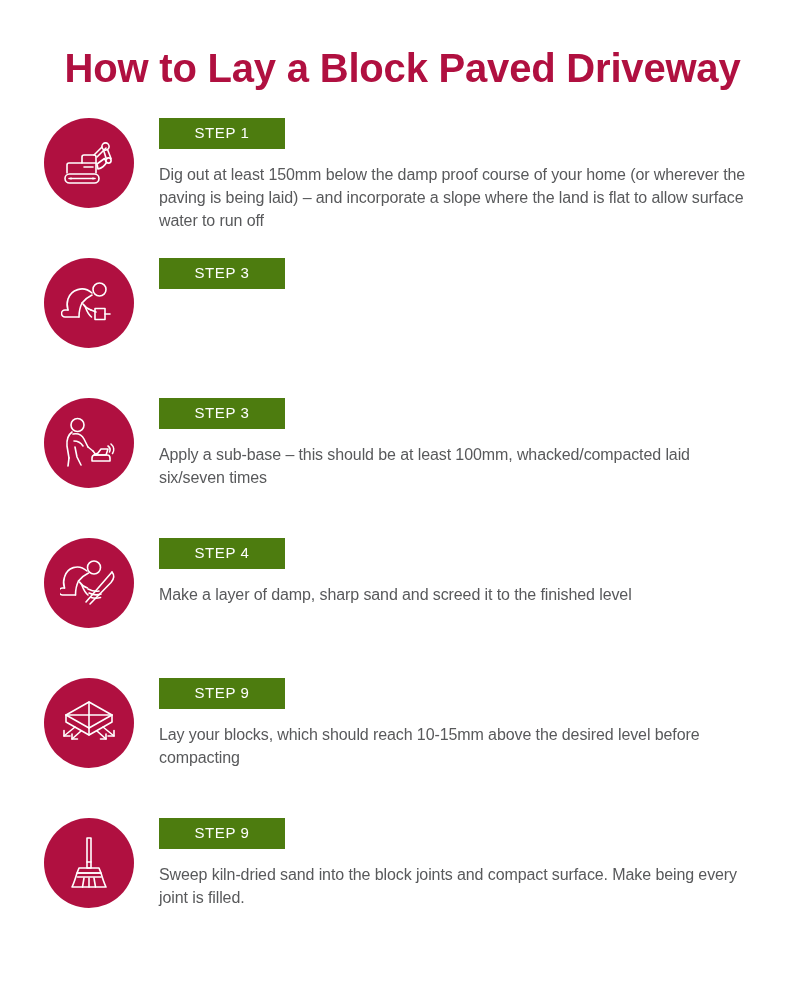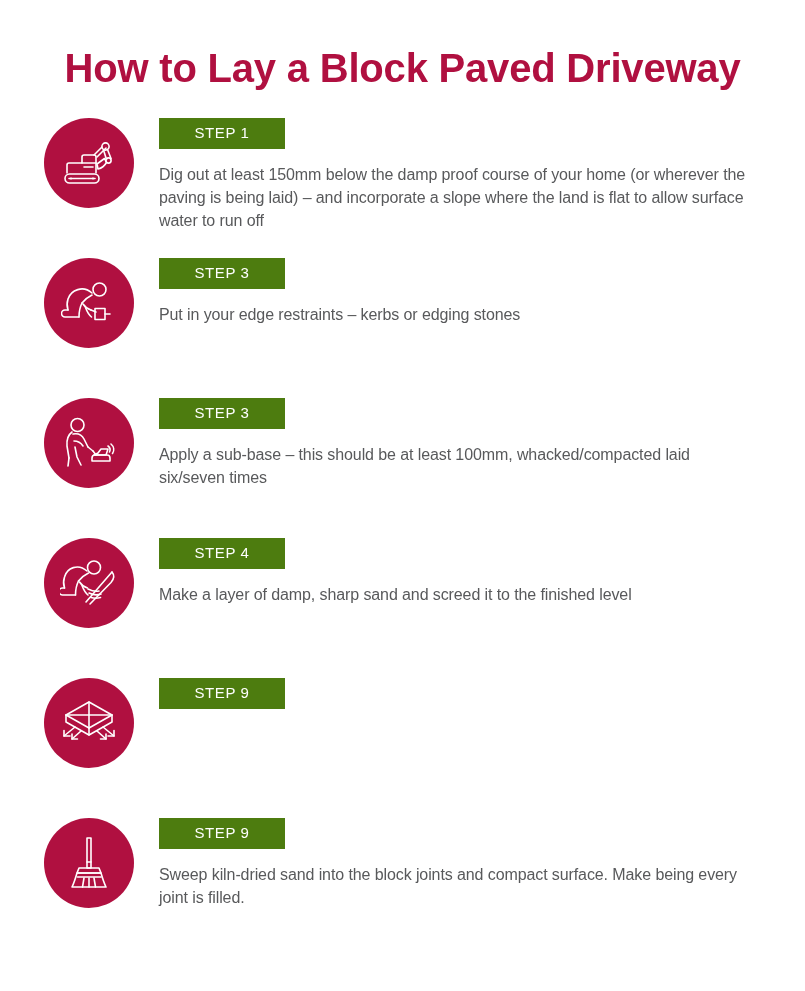--- a/index.html
+++ b/index.html
@@ -131,21 +131,20 @@
           <path d="M22 24 c2 3 5 5 8 6"></path>
           <path d="M24.5 27.5 c1.5 4 3 7 6 9.5"></path>
           <path d="M30 30 l5 2"></path>
           <rect x="34" y="28.5" width="10" height="11"></rect>
           <path d="M44 34 h5"></path>
         </svg>
       </span>
     </div>
     <div class="step-body">
       <div class="step-badge">STEP 3</div>
-      <div class="step-text">Put in your edge restraints – kerbs or edging stones</div>
     </div>
   </li>
 
   <li class="step-row">
     <div class="step-icon-circle">
       <span>
         <svg width="54" height="52" viewBox="0 0 54 52" fill="none" stroke="#ffffff" stroke-width="1.6" stroke-linecap="round" stroke-linejoin="round">
           <circle cx="15.5" cy="8" r="6.5"></circle>
           <path d="M10 15 C6 18 4.5 23 5 29 L7 41"></path>
           <path d="M7 41 l-1 8"></path>
@@ -207,20 +206,21 @@
           <path d="M11 41 h5.5 M11 41 v-5"></path>
           <path d="M42 29 L53 38"></path>
           <path d="M53 38 h-6 M53 38 v-5.5"></path>
           <path d="M36 33 L45 41"></path>
           <path d="M45 41 h-5.5 M45 41 v-5"></path>
         </svg>
       </span>
     </div>
     <div class="step-body">
       <div class="step-badge">STEP 9</div>
+      <div class="step-text">Lay your blocks, which should reach 10-15mm above the desired level before compacting</div>
     </div>
   </li>
 
   <li class="step-row">
     <div class="step-icon-circle">
       <span>
         <svg width="52" height="56" viewBox="0 0 52 56" fill="none" stroke="#ffffff" stroke-width="1.6" stroke-linecap="round" stroke-linejoin="round">
           <path d="M24 3 h4 v30 h-4 z"></path>
           <path d="M24 27 h4"></path>
           <path d="M16 33 h20 l2 5 h-24 z"></path>

